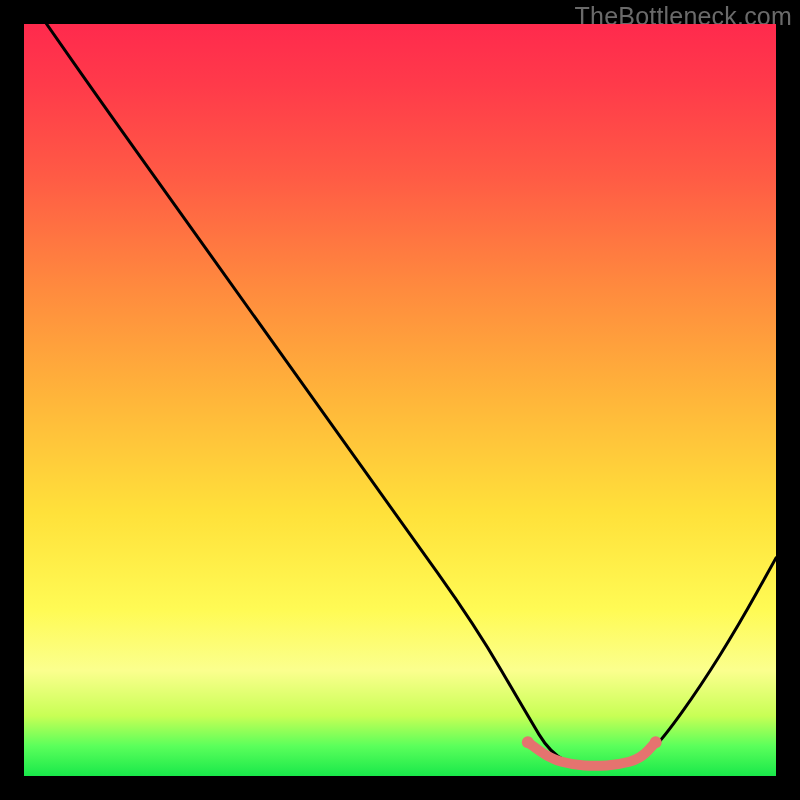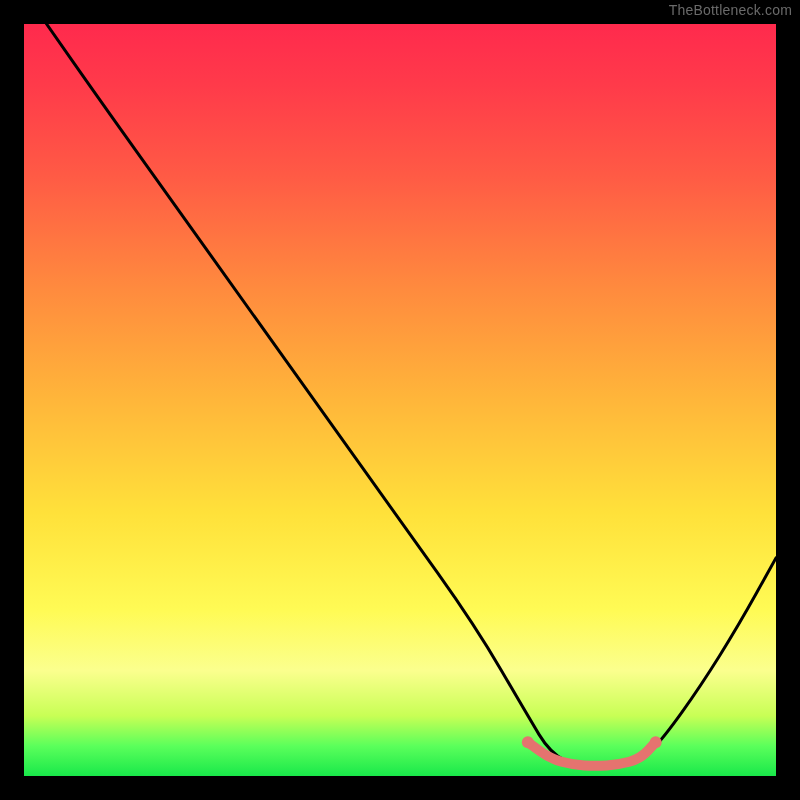--- a/index.html
+++ b/index.html
@@ -47,21 +47,21 @@
     left: 0;
     width: 752px;
     height: 752px;
     pointer-events: none;
   }
   .watermark {
     position: absolute;
     top: 2px;
     right: 8px;
     color: #6a6a6a;
-    font-size: 14px;
+    font-size: 25px;
     font-weight: 500;
     letter-spacing: 0.2px;
   }
 </style>
 </head>
 <body>
 
 <div class="watermark">TheBottleneck.com</div>
 
 <div class="frame">

